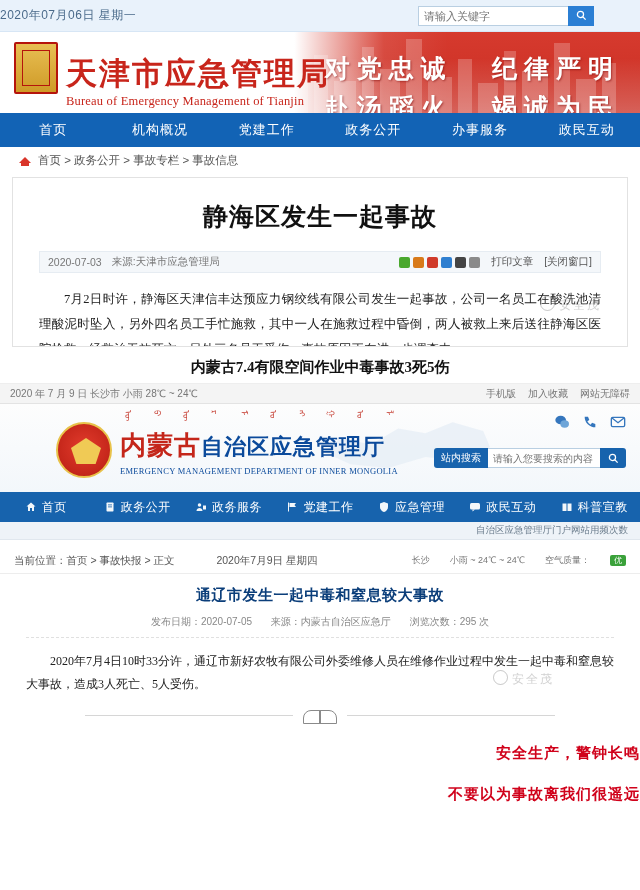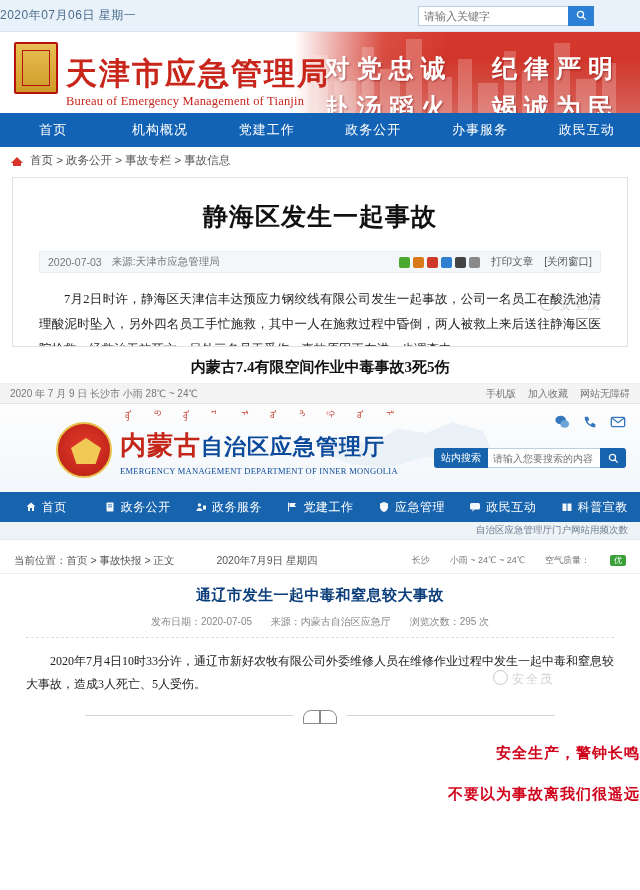--- a/index.html
+++ b/index.html
@@ -129,21 +129,21 @@
     color: #fff;
     font-size: 13px;
     text-decoration: none;
     letter-spacing: 1px;
     line-height: 34px;
   }
   .tj-crumb {
     height: 26px;
     display: flex;
     align-items: center;
-    padding-left: 10px;
+    padding-left: 18px;
     font-size: 11.5px;
     color: #555;
     background: #fff;
   }
   .tj-crumb .home-ic {
     width: 14px; height: 14px;
     margin-right: 6px;
     position: relative;
   }
   .tj-crumb .home-ic:before {

